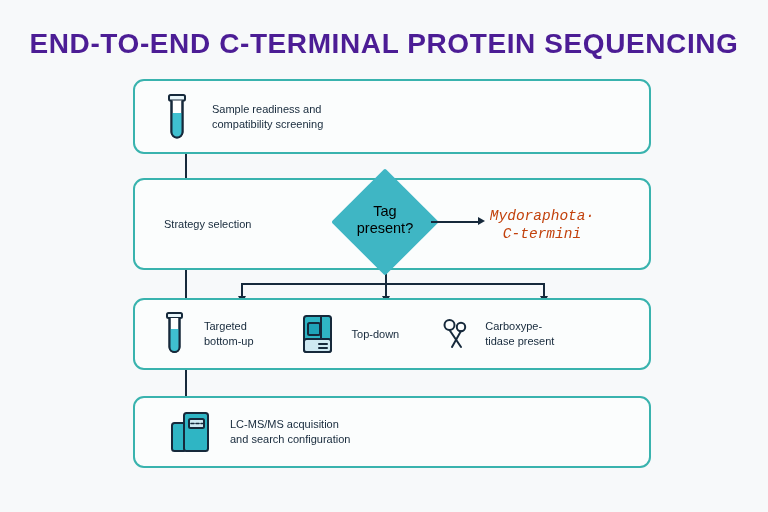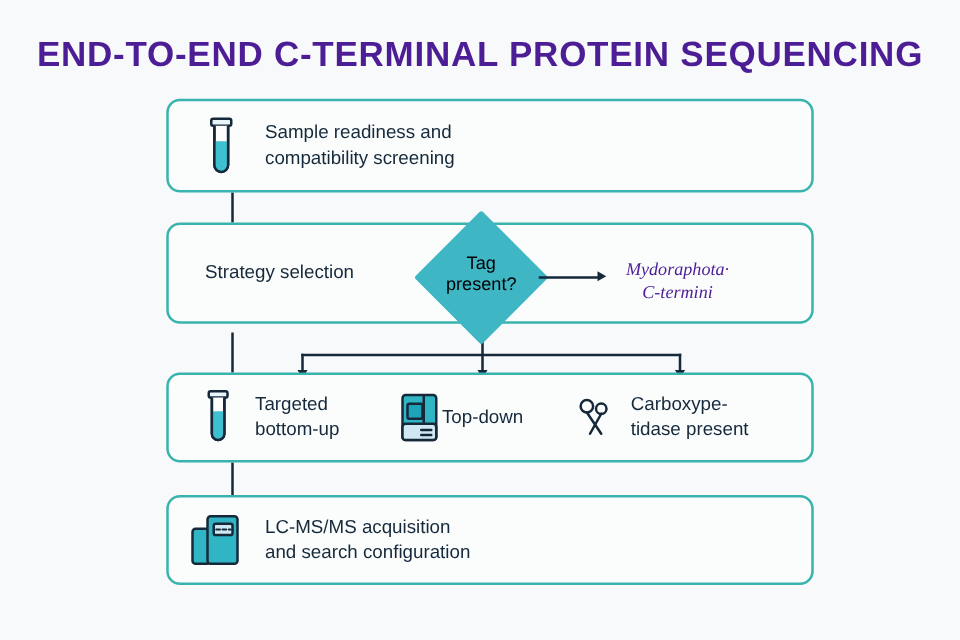--- a/index.html
+++ b/index.html
@@ -36,21 +36,21 @@
   .box {
     position: absolute;
     left: 133px;
     width: 518px;
     box-sizing: border-box;
     background: #fbfdfd;
     border: 2px solid #39b3ae;
     border-radius: 11px;
   }
   #box-sample   { top: 79px;  height: 75px; }
-  #box-strategy { top: 178px; height: 81px; }
+  #box-strategy { top: 178px; height: 92px; }
   #box-methods  { top: 298px; height: 72px; }
   #box-lcms     { top: 396px; height: 72px; }
 
   
   .spine {
     position: absolute;
     left: 185px;
     width: 2px;
     background: #16293b;
   }
@@ -104,21 +104,21 @@
     inset: 0;
     display: flex;
     align-items: center;
   }
   .item {
     display: flex;
     align-items: center;
   }
   .label {
     color: #16293b;
-    font-size: 15px;
+    font-size: 11px;
     line-height: 1.35;
     white-space: pre-line;
   }
   .icon-wrap {
     flex: 0 0 auto;
     display: flex;
     align-items: center;
     justify-content: center;
   }
 
@@ -164,25 +164,25 @@
     border-top: 4.5px solid transparent;
     border-bottom: 4.5px solid transparent;
     border-left: 7px solid #16293b;
   }
   .note-text {
     position: absolute;
     left: 489px;
     top: 208px;
     width: 106px;
     text-align: center;
-    color: #4c1d95;
+    color: #c2410c;
     font-size: 14.5px;
     line-height: 1.22;
     white-space: pre-line;
-    font-family: Liberation Serif, serif;
+    font-family: Liberation Mono, monospace;
     font-style: italic;
   }
 </style>
 </head>
 <body>
 
 <div class="canvas">
 
   <div class="title">END-TO-END C-TERMINAL PROTEIN SEQUENCING</div>
 
@@ -251,41 +251,41 @@
         <span class="icon-wrap">
           <svg width="36" height="42" viewBox="0 0 36 42">
             <rect x="4" y="3" width="27" height="36" rx="2.5" fill="#2fb5c4" stroke="#16293b" stroke-width="2"></rect>
             <rect x="4" y="26" width="27" height="13" rx="2.5" fill="#cfe9f2" stroke="#16293b" stroke-width="2"></rect>
             <rect x="8" y="10" width="12" height="12" rx="1.5" fill="#1fa3b8" stroke="#16293b" stroke-width="2"></rect>
             <line x1="21" y1="3" x2="21" y2="26" stroke="#16293b" stroke-width="2"></line>
             <line x1="19" y1="31" x2="27" y2="31" stroke="#16293b" stroke-width="2" stroke-linecap="round"></line>
             <line x1="19" y1="35" x2="27" y2="35" stroke="#16293b" stroke-width="2" stroke-linecap="round"></line>
           </svg>
         </span>
-        <span class="label" style="margin-left: 0;">Top-down</span>
+        <span class="label" style="margin-left: 16px;">Top-down</span>
       </div>
 
       <div class="item" style="margin-left: 42px;">
         <span class="icon-wrap">
           <svg width="30" height="38" viewBox="0 0 30 38">
             <circle cx="8.5" cy="10" r="5" fill="none" stroke="#16293b" stroke-width="2"></circle>
             <circle cx="20" cy="12" r="4.2" fill="none" stroke="#16293b" stroke-width="2"></circle>
             <line x1="8.5" y1="15" x2="20" y2="32" stroke="#16293b" stroke-width="2" stroke-linecap="round"></line>
             <line x1="20" y1="16" x2="11" y2="32" stroke="#16293b" stroke-width="2" stroke-linecap="round"></line>
           </svg>
         </span>
         <span class="label" style="margin-left: 14px;">Carboxype-
 tidase present</span>
       </div>
 
     </div>
   </div>
 
   <div class="box" id="box-lcms">
-    <div class="row" style="padding-left: 16px;">
+    <div class="row" style="padding-left: 34px;">
       <div class="item">
         <span class="icon-wrap">
           <svg width="44" height="46" viewBox="0 0 44 46">
             <rect x="3" y="14" width="14" height="28" rx="2.5" fill="#2fb5c4" stroke="#16293b" stroke-width="2"></rect>
             <rect x="15" y="4" width="24" height="38" rx="2.5" fill="#2fb5c4" stroke="#16293b" stroke-width="2"></rect>
             <rect x="20" y="10" width="15" height="9" rx="1.5" fill="#cfe9f2" stroke="#16293b" stroke-width="2"></rect>
             <line x1="22" y1="14.5" x2="25" y2="14.5" stroke="#16293b" stroke-width="1.6" stroke-linecap="round"></line>
             <line x1="27" y1="14.5" x2="30" y2="14.5" stroke="#16293b" stroke-width="1.6" stroke-linecap="round"></line>
             <line x1="32" y1="14.5" x2="33.5" y2="14.5" stroke="#16293b" stroke-width="1.6" stroke-linecap="round"></line>
           </svg>

